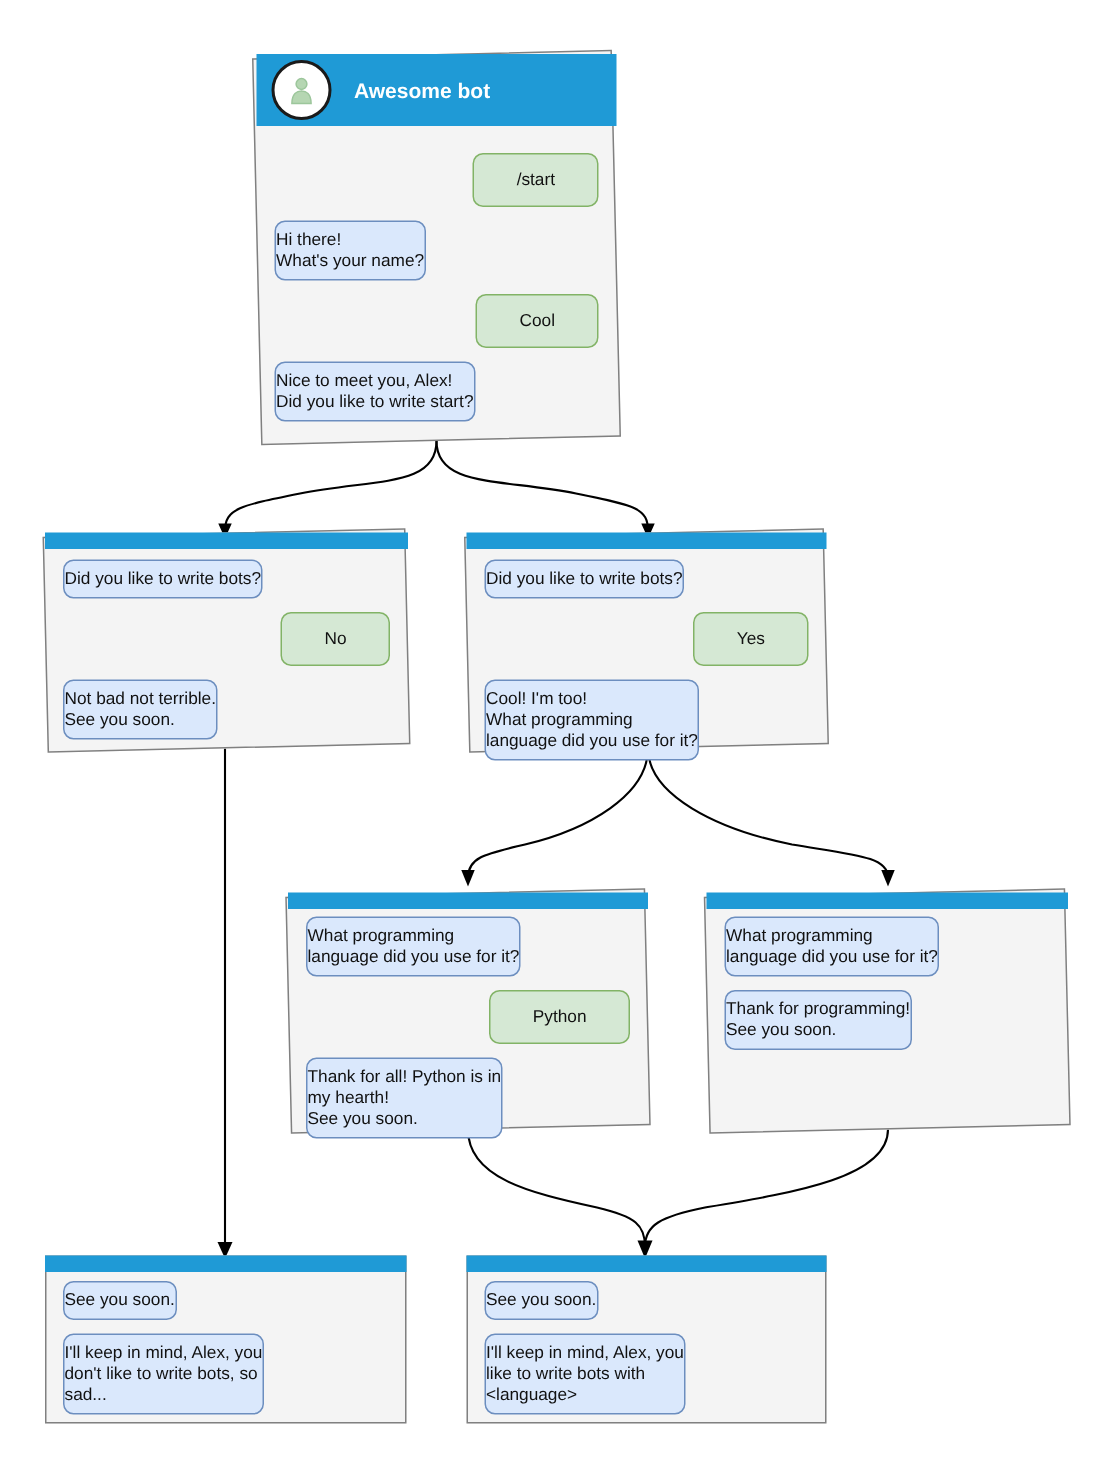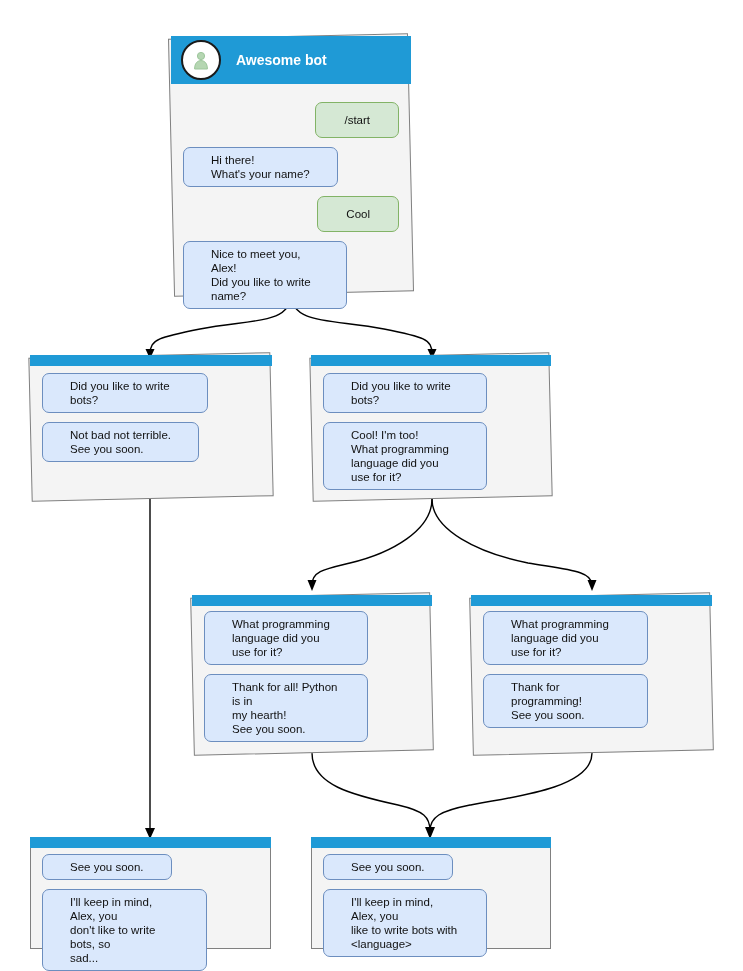--- a/index.html
+++ b/index.html
@@ -104,21 +104,21 @@
     display: flex;
     margin-bottom: 9px;
   }
   .bubble-row.left  { justify-content: flex-start; }
   .bubble-row.right { justify-content: flex-end; }
 
   .bubble {
     font-size: 11.5px;
     line-height: 14px;
     color: #111111;
-    padding: 5px 27px;
+    padding: 5px 0;
     border-radius: 7px;
     box-sizing: border-box;
     white-space: pre-line;
     max-width: 76%;
   }
   .bubble.bot {
     background: #dae8fc;
     border: 1px solid #6c8ebf;
   }
   .bubble.user {
@@ -183,62 +183,71 @@
       </div>
       <div class="bubble-row left">
         <div class="bubble bot">Hi there!
 What's your name?</div>
       </div>
       <div class="bubble-row right">
         <div class="bubble user tall">Cool</div>
       </div>
       <div class="bubble-row left">
         <div class="bubble bot">Nice to meet you, Alex!
-Did you like to write name?</div>
+Did you like to write start?</div>
       </div>
     </div>
   </div>
 
   <div class="chat-card skewed" style="left:30px; top:348px; width:242px; height:144px;">
     <div class="card-skin"></div>
     <div class="card-header strip-header"></div>
     <div class="card-body" style="top:14px; padding:4px 12px;">
       <div class="bubble-row left">
         <div class="bubble bot">Did you like to write bots?</div>
+      </div>
+      <div class="bubble-row right">
+        <div class="bubble user tall">No</div>
       </div>
       <div class="bubble-row left">
         <div class="bubble bot">Not bad not terrible.
 See you soon.</div>
       </div>
     </div>
   </div>
 
   <div class="chat-card skewed" style="left:311px; top:348px; width:240px; height:144px;">
     <div class="card-skin"></div>
     <div class="card-header strip-header"></div>
     <div class="card-body" style="top:14px; padding:4px 12px;">
       <div class="bubble-row left">
         <div class="bubble bot">Did you like to write bots?</div>
+      </div>
+      <div class="bubble-row right">
+        <div class="bubble user tall">Yes</div>
       </div>
       <div class="bubble-row left">
         <div class="bubble bot">Cool! I'm too!
 What programming
 language did you use for it?</div>
       </div>
     </div>
   </div>
 
   <div class="chat-card skewed" style="left:192px; top:588px; width:240px; height:158px;">
     <div class="card-skin"></div>
     <div class="card-header strip-header"></div>
     <div class="card-body" style="top:12px; padding:4px 12px;">
       <div class="bubble-row left">
         <div class="bubble bot">What programming
 language did you use for it?</div>
       </div>
+      <div class="bubble-row right">
+        <div class="bubble user tall">Python</div>
+      </div>
       <div class="bubble-row left">
         <div class="bubble bot">Thank for all! Python is in
 my hearth!
 See you soon.</div>
       </div>
     </div>
   </div>
 
   <div class="chat-card skewed" style="left:471px; top:588px; width:241px; height:158px;">
     <div class="card-skin"></div>

